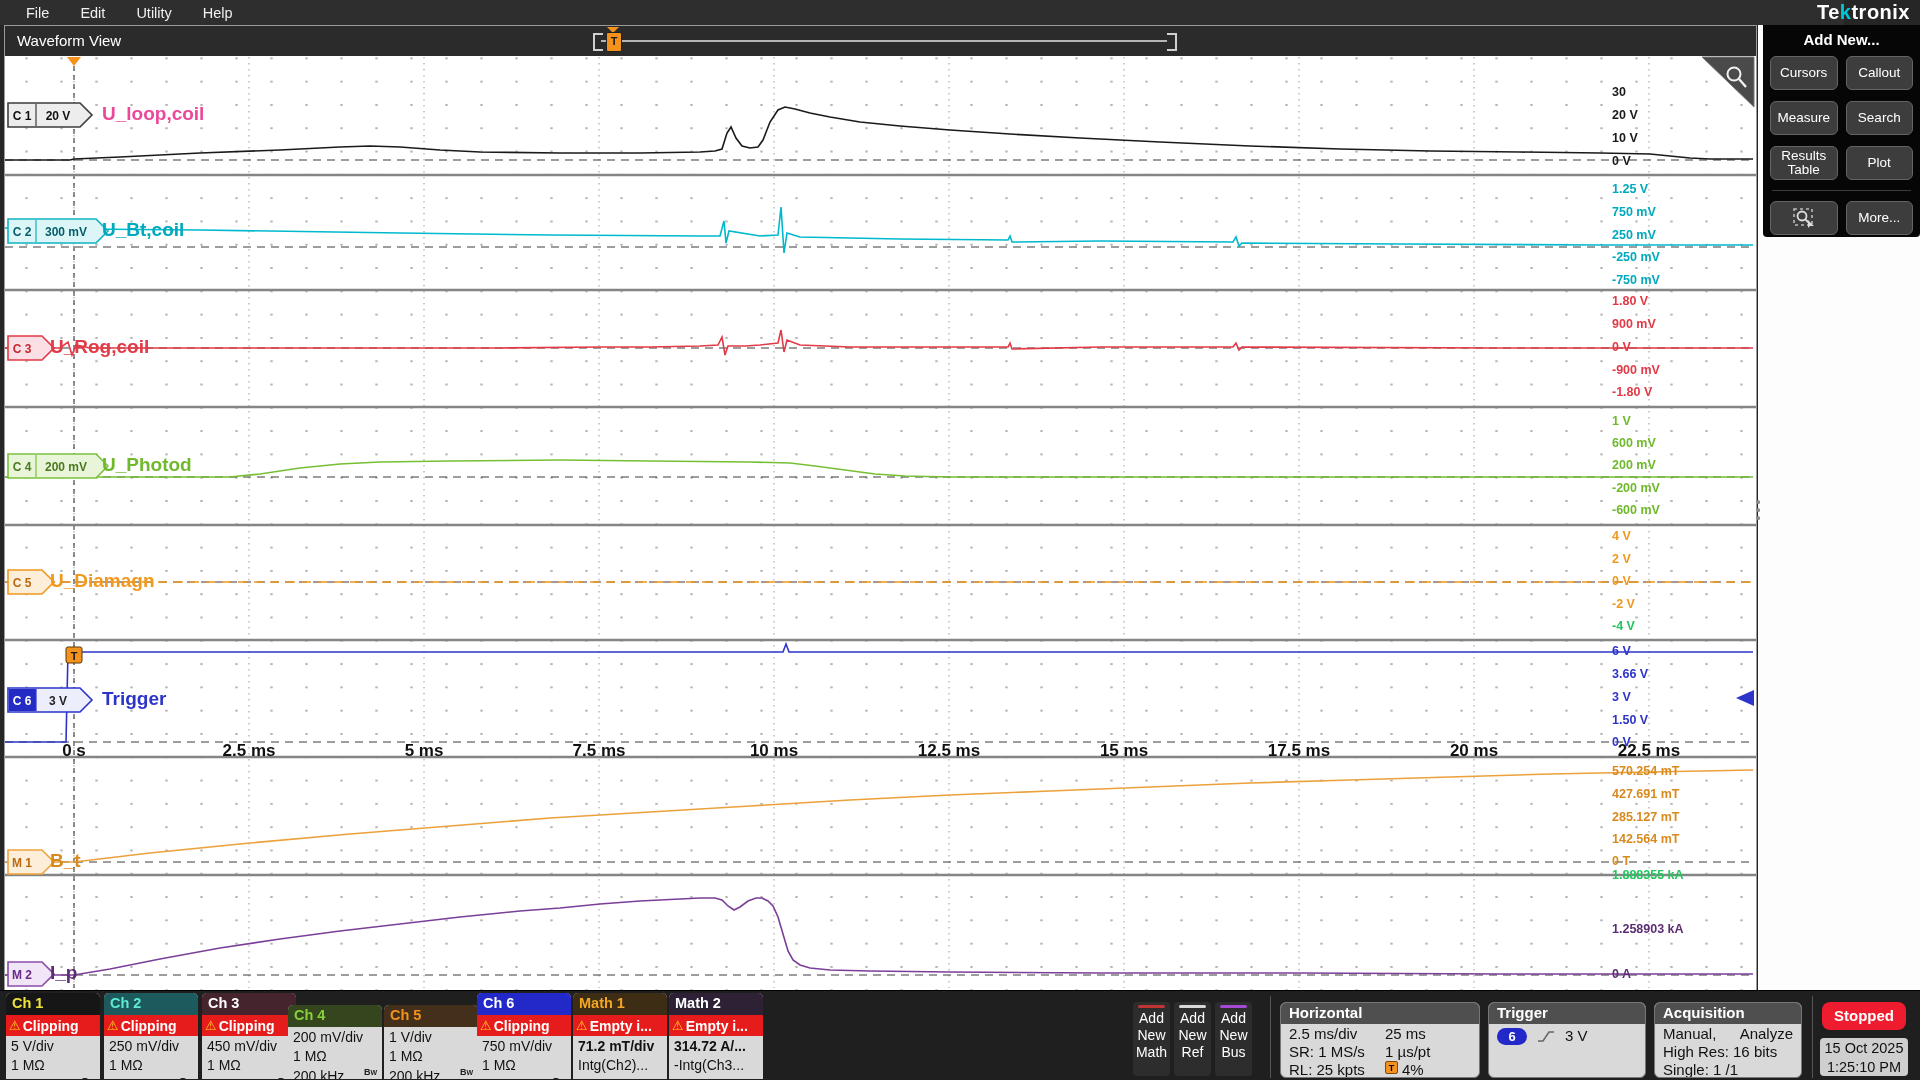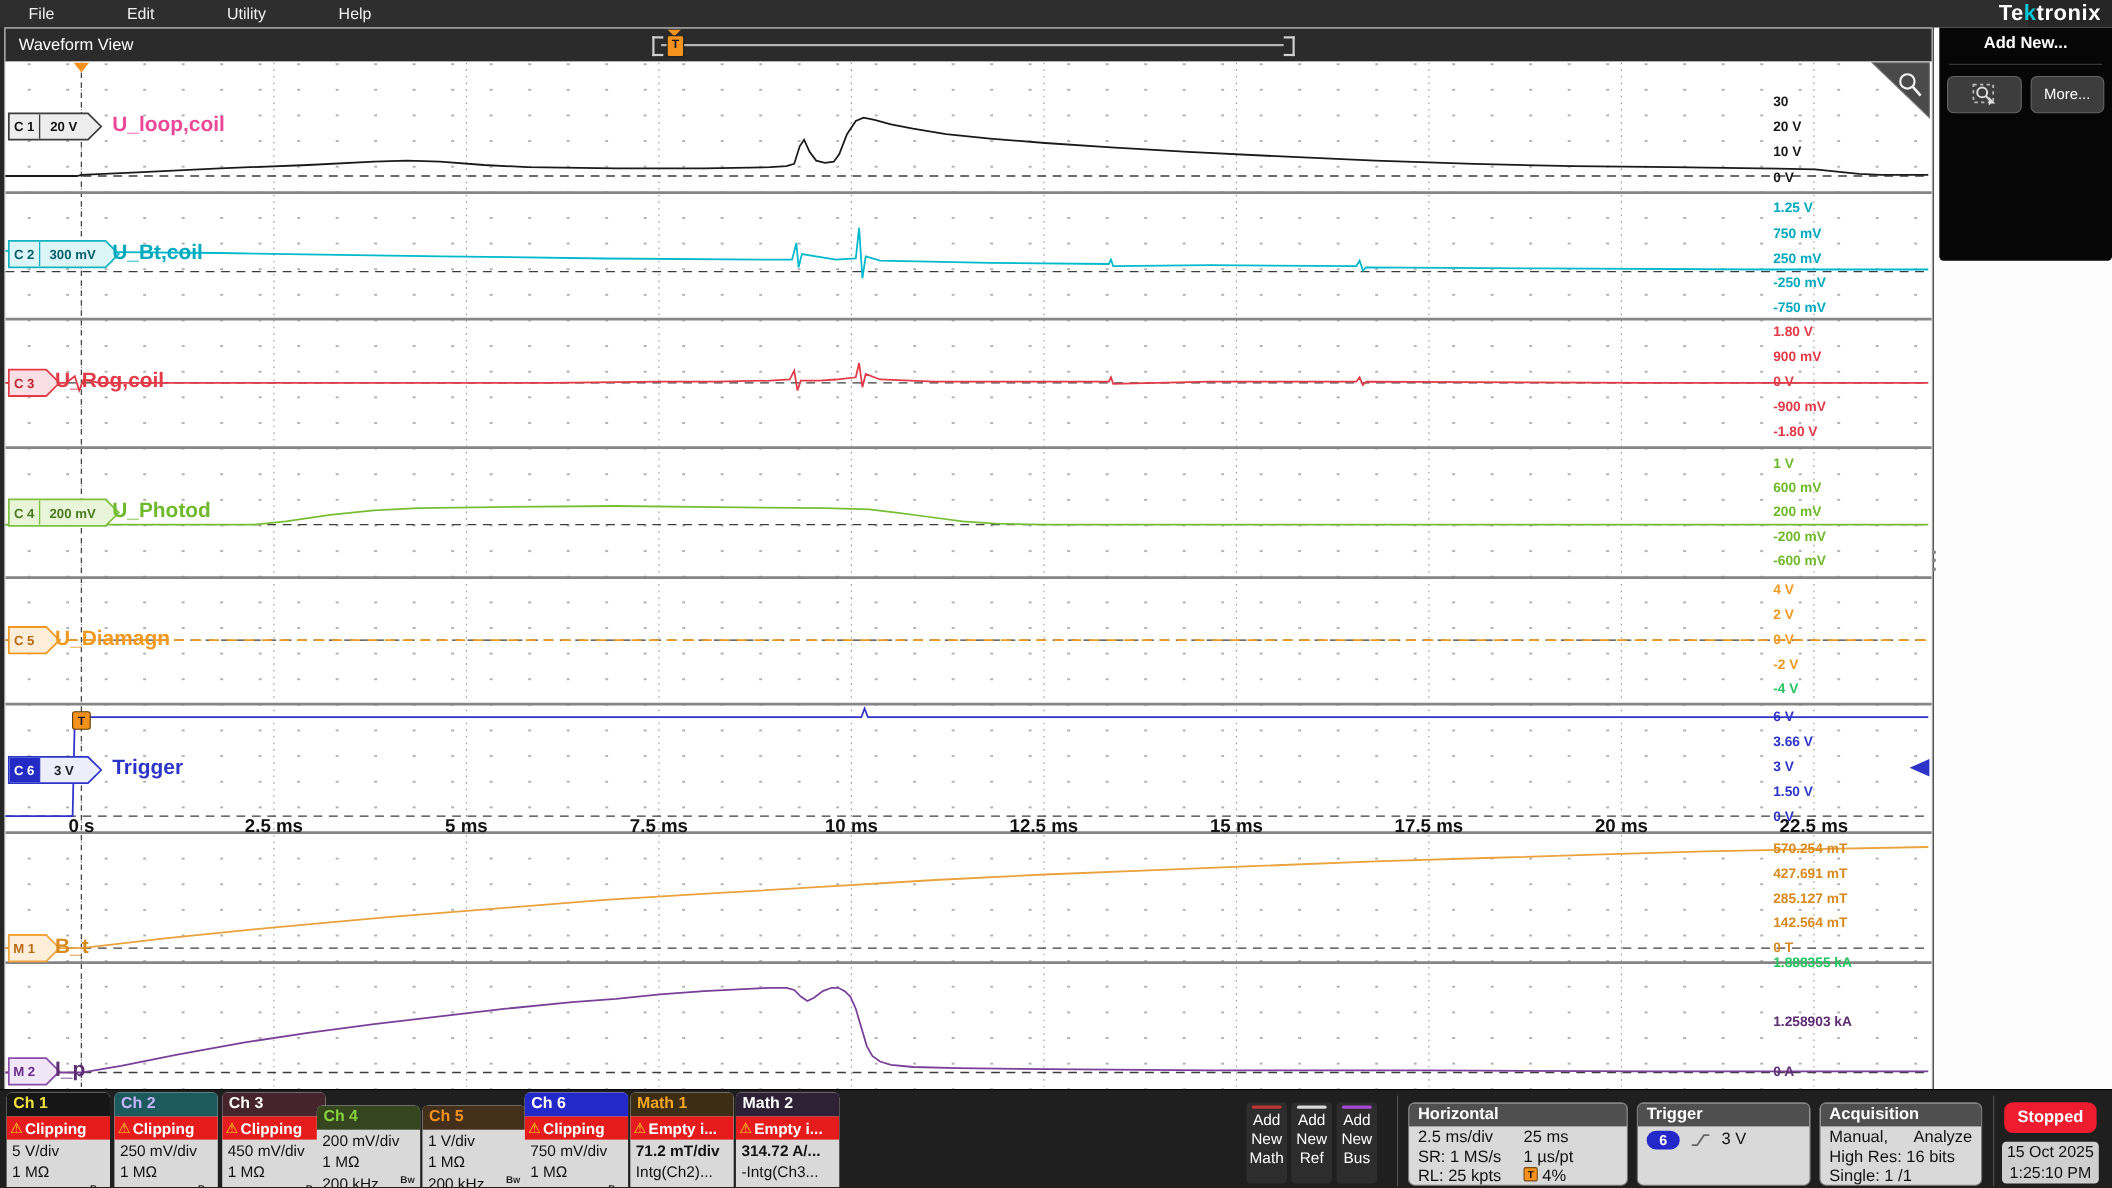--- a/index.html
+++ b/index.html
@@ -1,20 +1,20 @@
 <!DOCTYPE html>
 <html><head>
 <meta charset="utf-8">
 <style>
   html,body{margin:0;padding:0;background:#161616;}
   #root{position:relative;width:1920px;height:1080px;background:#262626;overflow:hidden;
         font-family:"Liberation Sans","DejaVu Sans",sans-serif;-webkit-font-smoothing:antialiased;}
   
   #menubar{position:absolute;left:0;top:0;width:1844px;height:25px;background:#2e2e2e;
-           display:flex;align-items:center;gap:66px;padding-left:26px;box-sizing:border-box;}
+           display:flex;align-items:center;gap:31px;padding-left:26px;box-sizing:border-box;}
   .menu-item{color:#f0f0f0;font-size:14.5px;cursor:default;}
   #brand{position:absolute;right:10px;top:0;height:25px;line-height:25px;color:#fff;
          font-size:20px;font-weight:bold;letter-spacing:.5px;}
   #brand .kcyan{color:#00c8d8;}
   
   #wave-window{position:absolute;left:4px;top:25px;width:1753px;height:966px;
                border:1px solid #9a9a9a;box-sizing:border-box;background:#fff;}
   #wave-title{position:absolute;left:0;top:0;width:100%;height:30px;background:#2b2b2b;
               color:#fff;font-size:15px;box-sizing:border-box;padding:6px 0 0 12px;}
   #grid-bg{position:absolute;left:0;top:30px;width:1751px;height:934px;background:#fff;
@@ -106,20 +106,29 @@
       <div class="nav-brk r"></div>
       <div class="nav-tri"></div>
       <div class="nav-t">T</div>
     </div>
     <div id="grid-bg"></div>
   </div>
 
   <div id="right-white"></div>
   <div id="side-panel">
     <div class="sp-title">Add New...</div>
+    <div class="sp-grid">
+        <div class="panel-btn">Cursors</div>
+        <div class="panel-btn">Callout</div>
+        <div class="panel-btn">Measure</div>
+        <div class="panel-btn">Search</div>
+        <div class="panel-btn">Results
+Table</div>
+        <div class="panel-btn">Plot</div>
+      </div>
     <div class="sp-sep"></div>
     <div class="sp-grid">
       <div class="panel-btn">
         <svg width="24" height="22" viewBox="0 0 24 22">
           <rect x="2" y="2" width="18" height="16" fill="none" stroke="#bbb" stroke-width="1.6" stroke-dasharray="3 3"></rect>
           <circle cx="10" cy="9" r="4.5" fill="none" stroke="#ddd" stroke-width="1.8"></circle>
           <line x1="13" y1="12" x2="17" y2="16" stroke="#ddd" stroke-width="1.8"></line>
           <polygon points="16,13 22,19 18,19 16,21" fill="#ddd"></polygon>
         </svg>
       </div>
@@ -268,21 +277,21 @@
         </div>
         <div class="row">
           <span>1 MΩ</span>
         </div>
         <div class="row">
           <span>200 kHz</span>
           <span class="bw">B<span class="w">W</span></span>
         </div>
       </div>
       <div class="card" style="left:104px;top:2px;height:86px;">
-        <div class="hd" style="background:#1c5a5e;color:#c4b5fd;">Ch 2</div>
+        <div class="hd" style="background:#1c5a5e;color:#5eead4;">Ch 2</div>
         <div class="alert">
           <div class="warn">⚠</div>
           <span>Clipping</span>
         </div>
         <div class="row">
           <span>250 mV/div</span>
         </div>
         <div class="row">
           <span>1 MΩ</span>
         </div>

